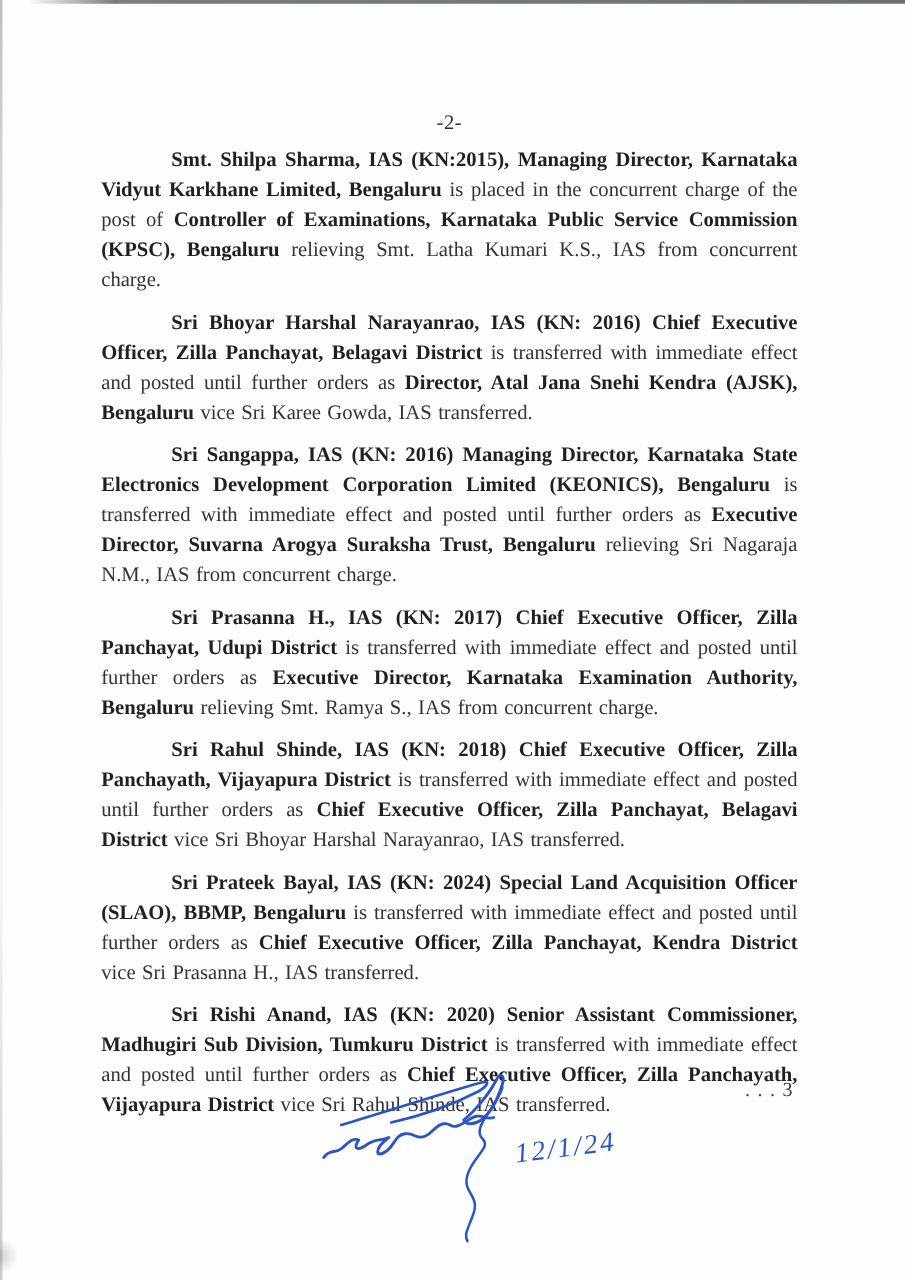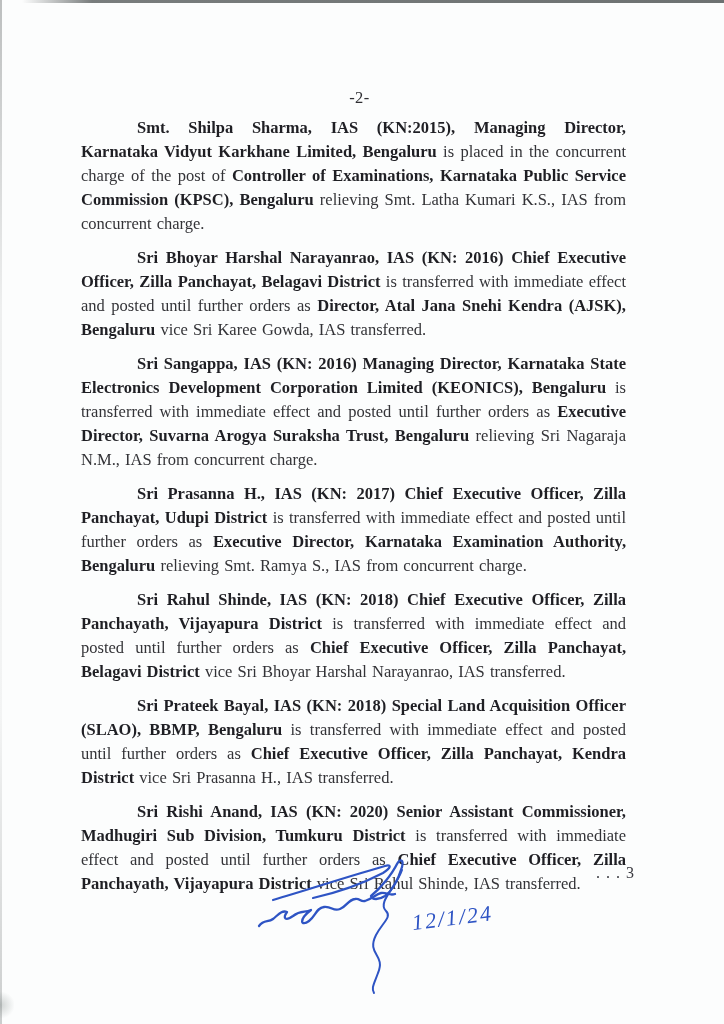--- a/index.html
+++ b/index.html
@@ -40,21 +40,21 @@
   }
   .page-number {
     text-align: center;
     font-size: 16.5px;
     line-height: 20px;
     margin-bottom: 8px;
     letter-spacing: 0.5px;
     color: #2f2f33;
   }
   .para {
-    margin: 0 12px 10px 0;
+    margin: 0 0 10px 0;
     font-size: 16.5px;
     line-height: 24px;
     text-align: justify;
     text-indent: 56px;
     color: #333337;
     word-spacing: 1px;
   }
   .para .bold {
     font-weight: 700;
     color: #1f1f24;
@@ -96,21 +96,21 @@
   <div class="corner-smudge"></div>
 
   <div class="content">
     <div class="page-number">-2-</div>
     <div id="doc-body">
         <p class="para"><span class="bold">Smt. Shilpa Sharma, IAS (KN:2015), Managing Director, Karnataka Vidyut Karkhane Limited, Bengaluru</span><span class="plain"> is placed in the concurrent charge of the post of </span><span class="bold">Controller of Examinations, Karnataka Public Service Commission (KPSC), Bengaluru</span><span class="plain"> relieving Smt. Latha Kumari K.S., IAS from concurrent charge.</span></p>
         <p class="para"><span class="bold">Sri Bhoyar Harshal Narayanrao, IAS (KN: 2016) Chief Executive Officer, Zilla Panchayat, Belagavi District</span><span class="plain"> is transferred with immediate effect and posted until further orders as </span><span class="bold">Director, Atal Jana Snehi Kendra (AJSK), Bengaluru</span><span class="plain"> vice Sri Karee Gowda, IAS transferred.</span></p>
         <p class="para"><span class="bold">Sri Sangappa, IAS (KN: 2016) Managing Director, Karnataka State Electronics Development Corporation Limited (KEONICS), Bengaluru</span><span class="plain"> is transferred with immediate effect and posted until further orders as </span><span class="bold">Executive Director, Suvarna Arogya Suraksha Trust, Bengaluru</span><span class="plain"> relieving Sri Nagaraja N.M., IAS from concurrent charge.</span></p>
         <p class="para"><span class="bold">Sri Prasanna H., IAS (KN: 2017) Chief Executive Officer, Zilla Panchayat, Udupi District</span><span class="plain"> is transferred with immediate effect and posted until further orders as </span><span class="bold">Executive Director, Karnataka Examination Authority, Bengaluru</span><span class="plain"> relieving Smt. Ramya S., IAS from concurrent charge.</span></p>
         <p class="para"><span class="bold">Sri Rahul Shinde, IAS (KN: 2018) Chief Executive Officer, Zilla Panchayath, Vijayapura District</span><span class="plain"> is transferred with immediate effect and posted until further orders as </span><span class="bold">Chief Executive Officer, Zilla Panchayat, Belagavi District</span><span class="plain"> vice Sri Bhoyar Harshal Narayanrao, IAS transferred.</span></p>
-        <p class="para"><span class="bold">Sri Prateek Bayal, IAS (KN: 2018) Special Land Acquisition Officer (SLAO), BBMP, Bengaluru</span><span class="plain"> is transferred with immediate effect and posted until further orders as </span><span class="bold">Chief Executive Officer, Zilla Panchayat, Kendra District</span><span class="plain"> vice Sri Prasanna H., IAS transferred.</span></p>
+        <p class="para"><span class="bold">Sri Prateek Bayal, IAS (KN: 2024) Special Land Acquisition Officer (SLAO), BBMP, Bengaluru</span><span class="plain"> is transferred with immediate effect and posted until further orders as </span><span class="bold">Chief Executive Officer, Zilla Panchayat, Kendra District</span><span class="plain"> vice Sri Prasanna H., IAS transferred.</span></p>
         <p class="para"><span class="bold">Sri Rishi Anand, IAS (KN: 2020) Senior Assistant Commissioner, Madhugiri Sub Division, Tumkuru District</span><span class="plain"> is transferred with immediate effect and posted until further orders as </span><span class="bold">Chief Executive Officer, Zilla Panchayath, Vijayapura District</span><span class="plain"> vice Sri Rahul Shinde, IAS transferred.</span></p>
       </div>
   </div>
 
   <div class="continuation">. . . 3</div>
 
   <svg class="signature-svg" viewBox="0 0 310 165">
 
     <path class="sig-stroke" id="sig-path-flourish" stroke-width="2.2" d="M 48 50 C 85 39, 128 25, 160 16 C 167 14, 166 18, 158 23 C 133 36, 106 44, 88 48" stroke="#2e54c4"></path>
 

